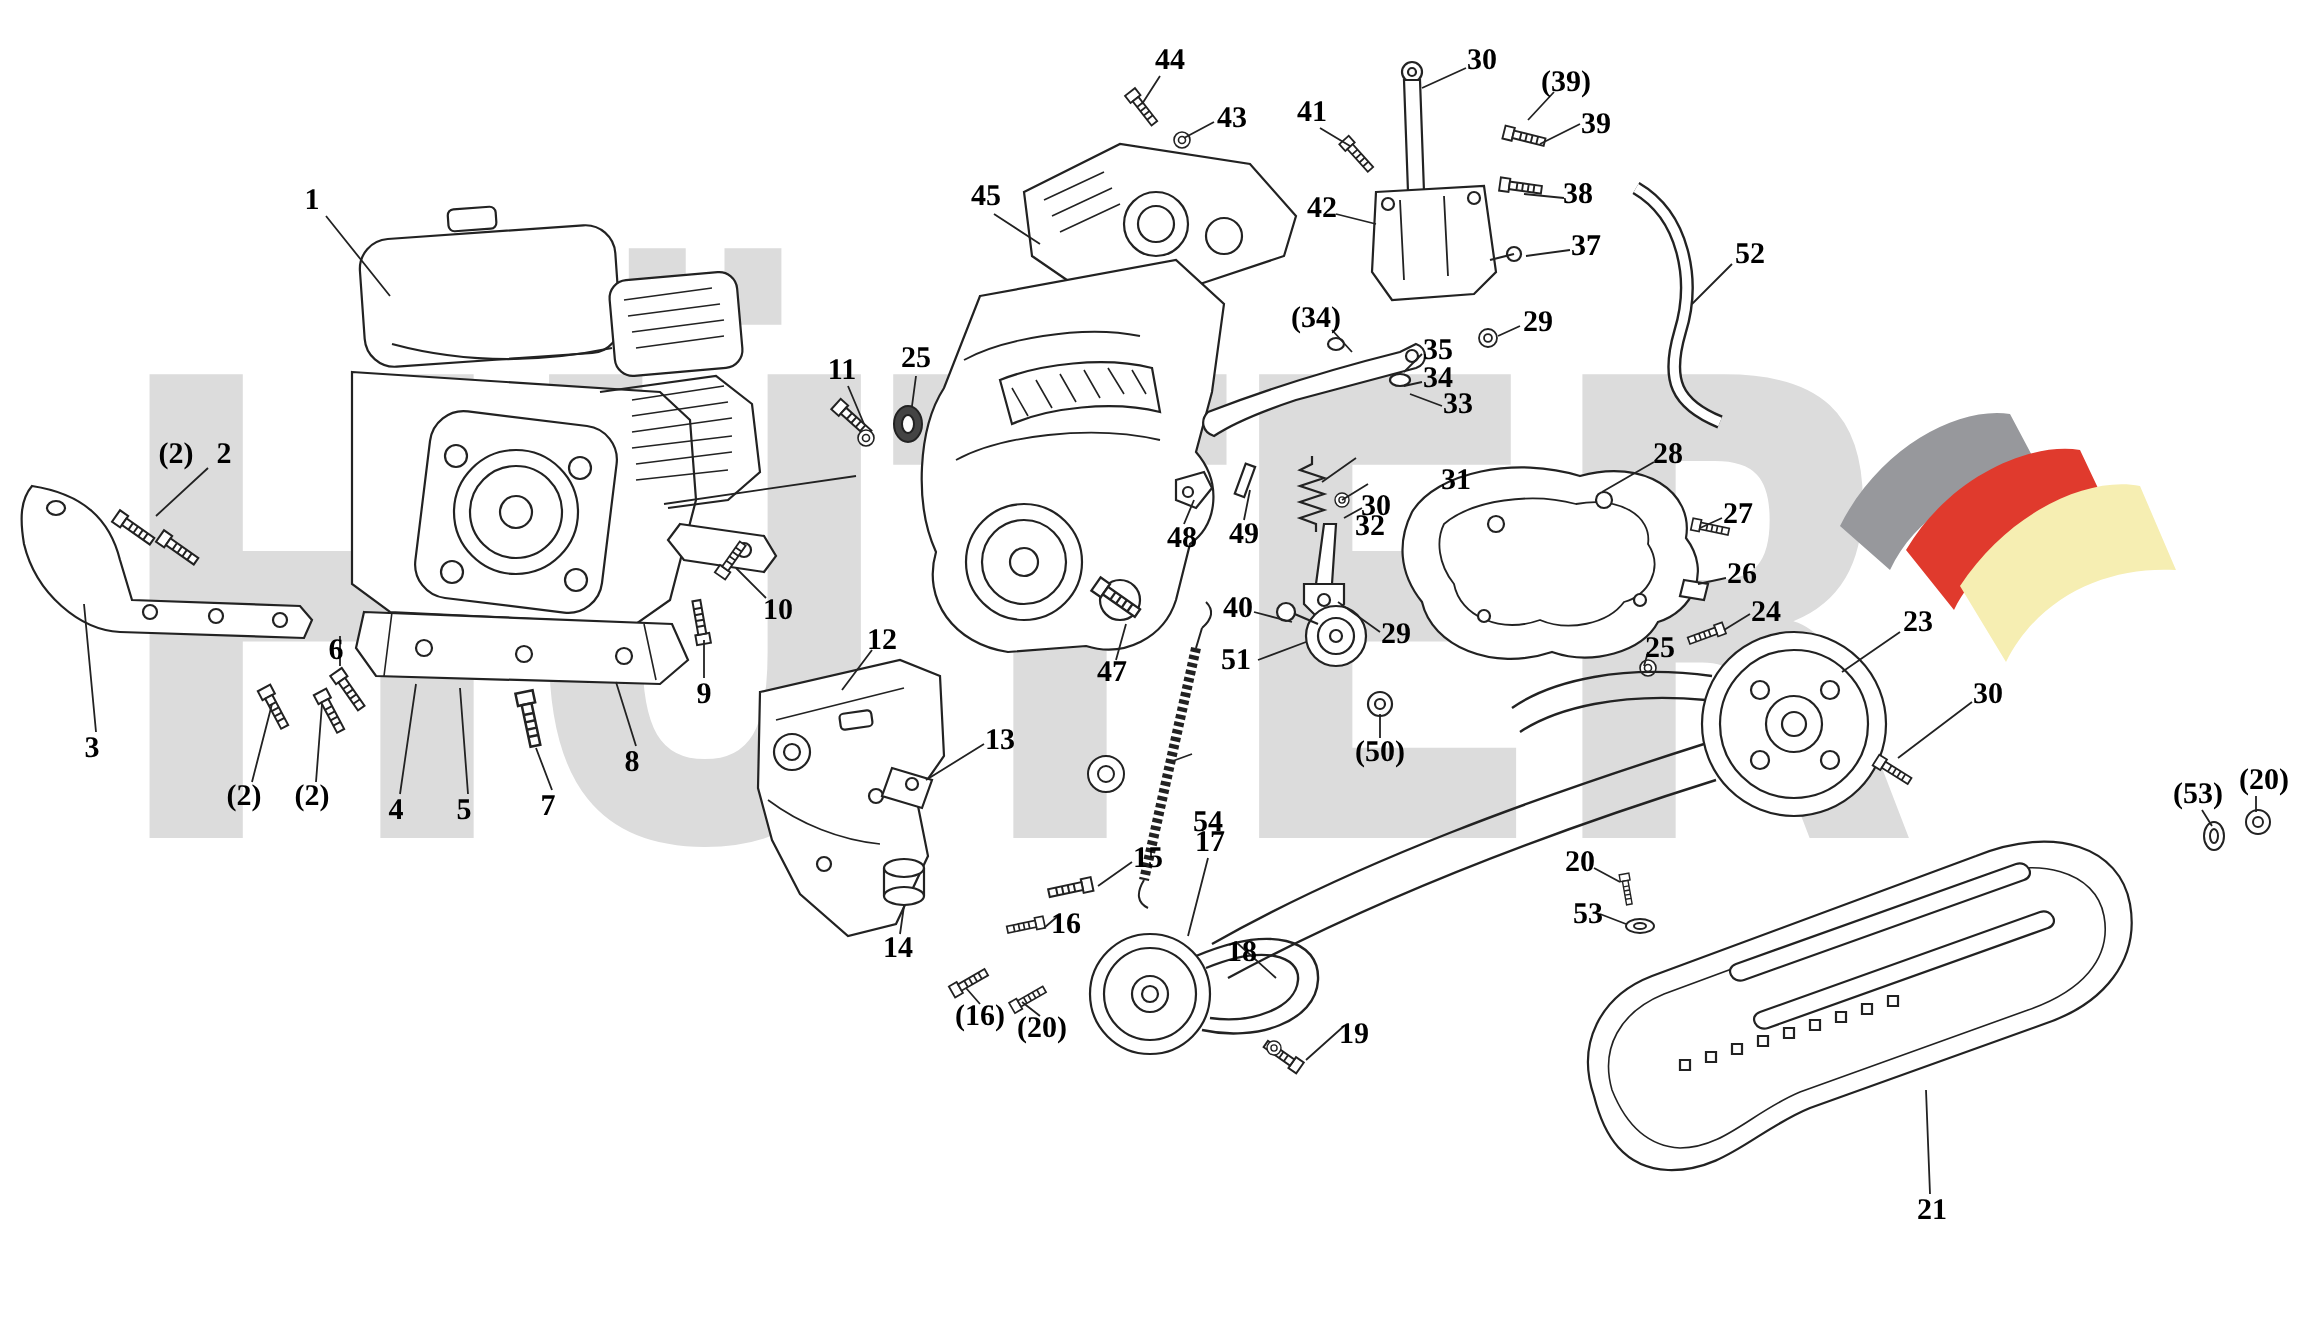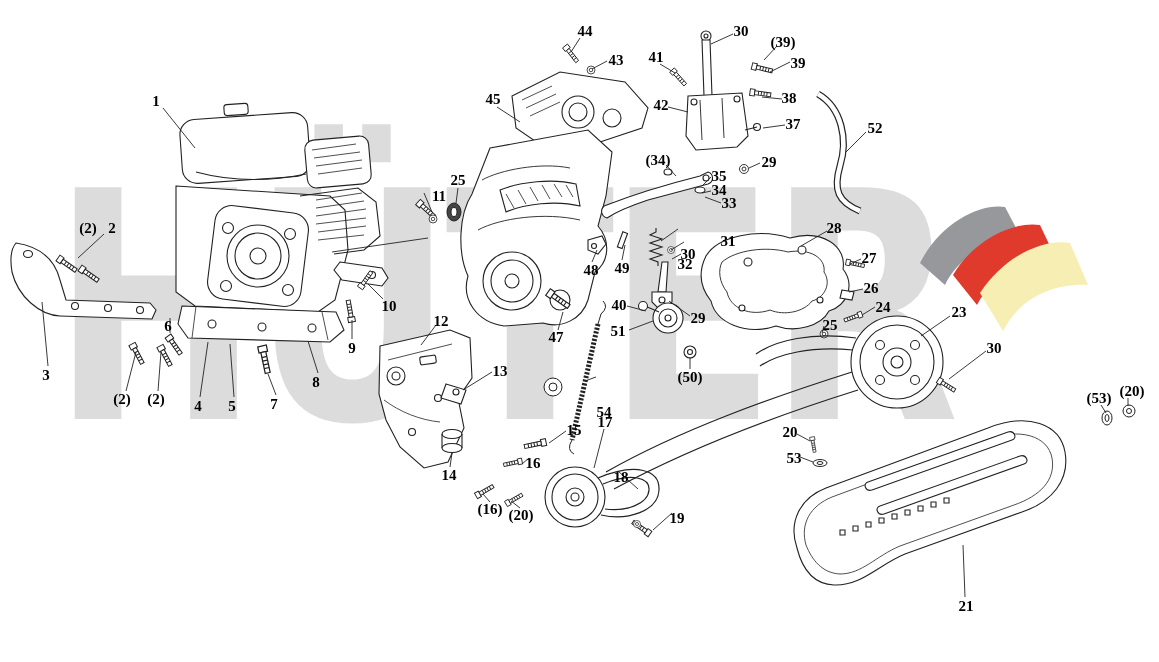--- a/index.html
+++ b/index.html
@@ -269,21 +269,21 @@
       <span class="part-label" style="left: 46px; top: 375px;">3</span>
       <span class="part-label" style="left: 122px; top: 399px;">(2)</span>
       <span class="part-label" style="left: 156px; top: 399px;">(2)</span>
       <span class="part-label" style="left: 198px; top: 406px;">4</span>
       <span class="part-label" style="left: 232px; top: 406px;">5</span>
       <span class="part-label" style="left: 168px; top: 326px;">6</span>
       <span class="part-label" style="left: 274px; top: 404px;">7</span>
       <span class="part-label" style="left: 316px; top: 382px;">8</span>
       <span class="part-label" style="left: 352px; top: 348px;">9</span>
       <span class="part-label" style="left: 389px; top: 306px;">10</span>
-      <span class="part-label" style="left: 421px; top: 196px; margin-left: 18px;">11</span>
+      <span class="part-label" style="left: 421px; top: 186px;">11</span>
       <span class="part-label" style="left: 458px; top: 180px;">25</span>
       <span class="part-label" style="left: 493px; top: 99px;">45</span>
       <span class="part-label" style="left: 585px; top: 31px;">44</span>
       <span class="part-label" style="left: 616px; top: 60px;">43</span>
       <span class="part-label" style="left: 656px; top: 57px;">41</span>
       <span class="part-label" style="left: 741px; top: 31px;">30</span>
       <span class="part-label" style="left: 783px; top: 42px;">(39)</span>
       <span class="part-label" style="left: 798px; top: 63px;">39</span>
       <span class="part-label" style="left: 661px; top: 105px;">42</span>
       <span class="part-label" style="left: 789px; top: 98px;">38</span>

